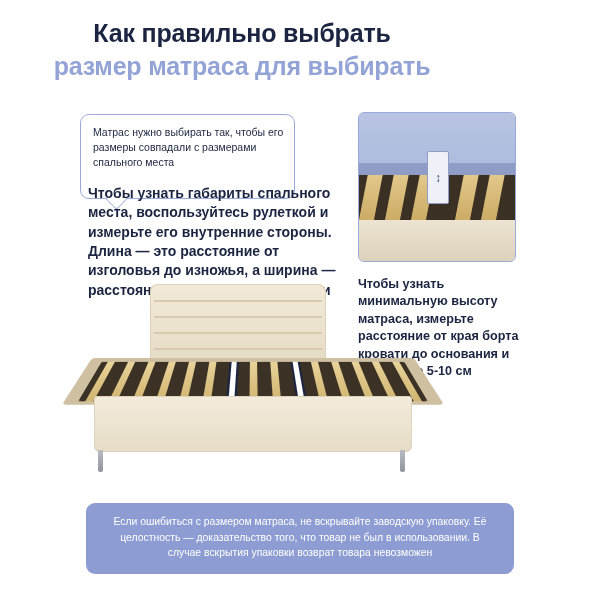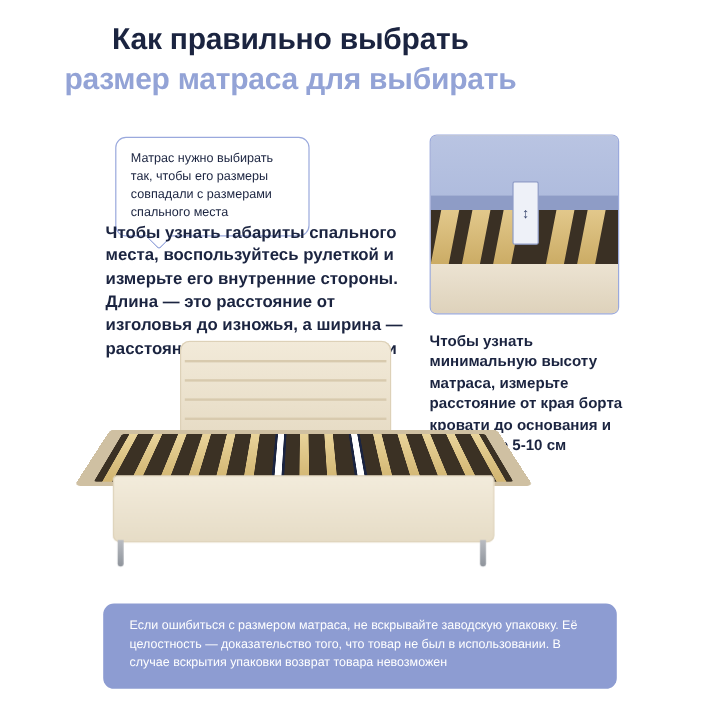--- a/index.html
+++ b/index.html
@@ -40,27 +40,27 @@
     font-weight: bold;
     color: #93a3d6;
     letter-spacing: -0.2px;
     line-height: 1.22;
     margin-top: 2px;
   }
 
   
   .callout {
     position: absolute;
-    left: 96px;
+    left: 80px;
     top: 114px;
-    width: 162px;
+    width: 215px;
     box-sizing: border-box;
     border: 1.5px solid #9aa9dd;
     border-radius: 9px;
-    padding: 10px 10px 11px 12px;
+    padding: 10px 10px 28px 12px;
     background: #ffffff;
     font-size: 10.5px;
     color: #1b2440;
     line-height: 1.42;
   }
   .callout:after {
     content: "";
     position: absolute;
     left: 28px;
     bottom: -9px;
@@ -257,20 +257,21 @@
     left: 86px;
     top: 503px;
     width: 428px;
     box-sizing: border-box;
     background: #8d9cd2;
     border-radius: 9px;
     padding: 11px 22px 13px 22px;
     color: #ffffff;
     font-size: 10.4px;
     line-height: 1.5;
+    text-align: center;
   }
 </style>
 </head>
 <body>
 
 <div class="page">
 
   <div class="title-block">
     <div class="title-line1">Как правильно выбрать</div>
     <div class="title-line2">размер матраса для выбирать</div>

